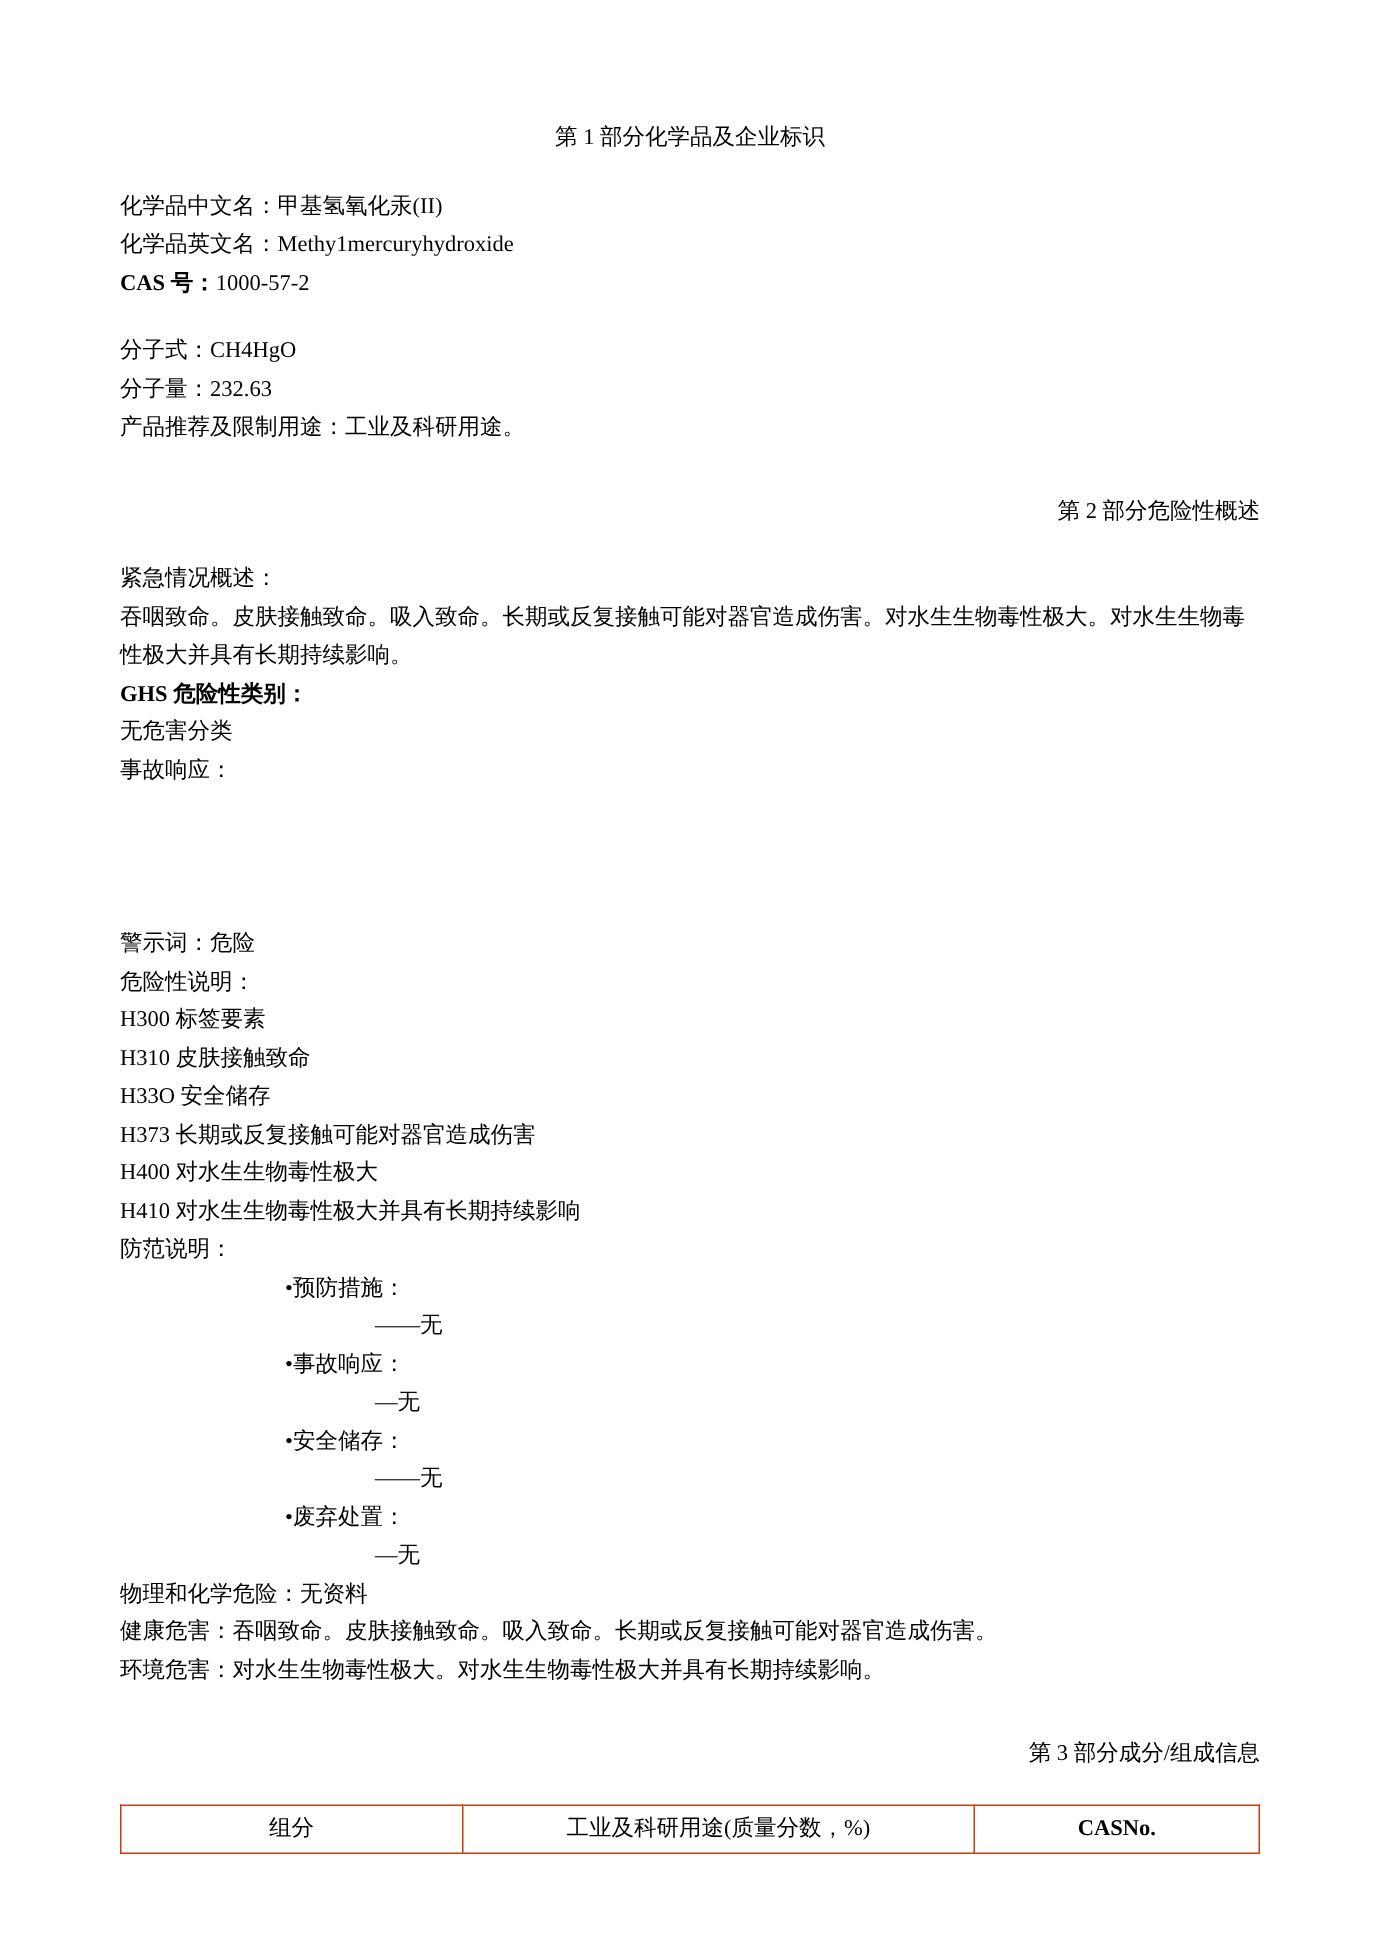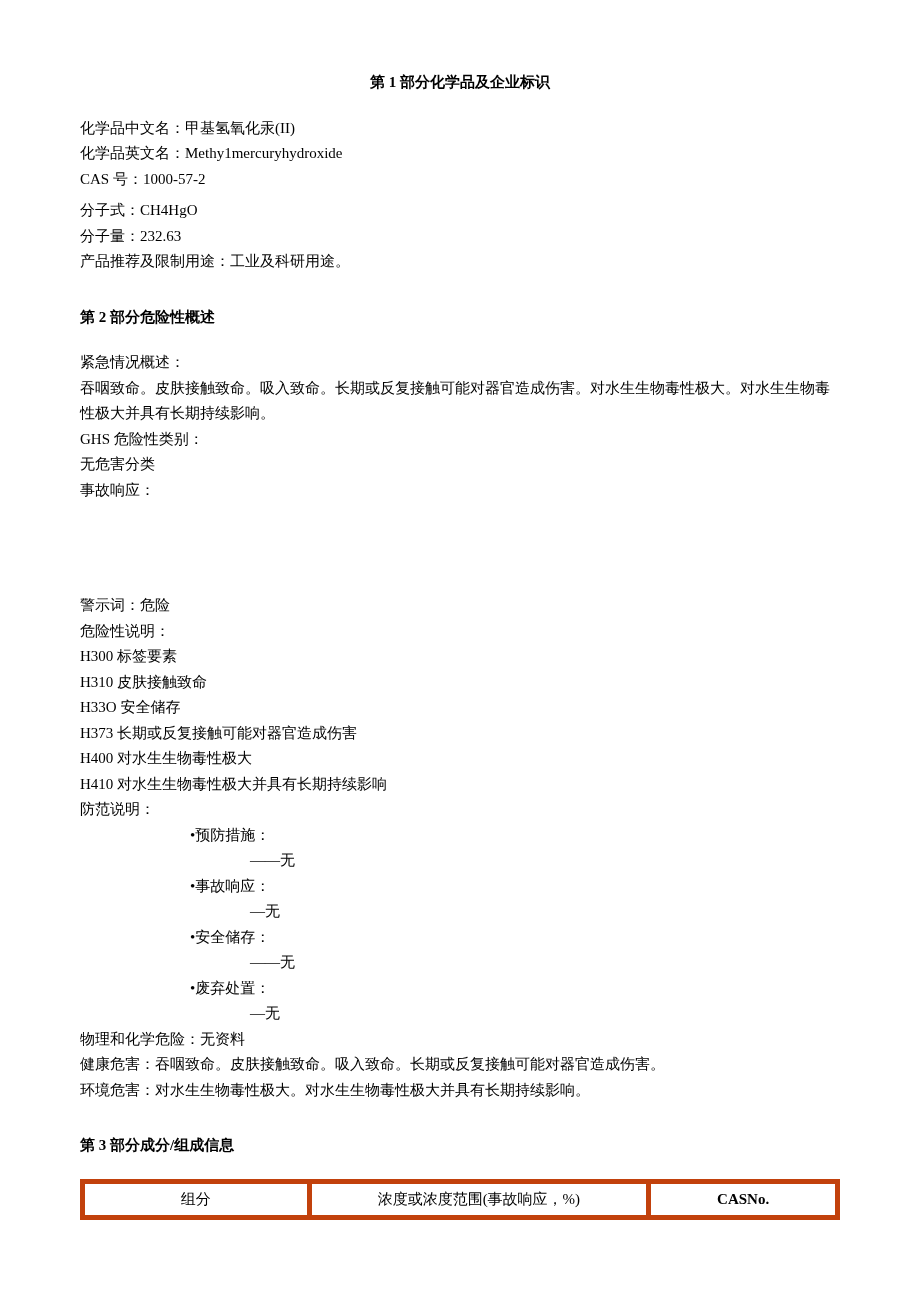--- a/index.html
+++ b/index.html
@@ -8,61 +8,61 @@
     line-height: 1.7;
     color: #000;
     background: #fff;
     margin: 0;
     padding: 70px 80px 40px 80px;
     width: 920px;
     box-sizing: border-box;
   }
   .section-title {
     text-align: center;
-    font-weight: bold;
-    margin: 0 0 20px 0;
+    font-weight: normal;
+    margin: 10px 0 20px 0;
   }
   .section-title-spaced {
-    text-align: left;
-    font-weight: bold;
+    text-align: right;
+    font-weight: normal;
     margin: 30px 0 20px 0;
   }
   .line { margin: 0; padding: 0; }
-  .label-bold { font-weight: normal; }
+  .label-bold { font-weight: bold; }
   .gap { height: 90px; }
   .indent1 { padding-left: 110px; }
   .indent2 { padding-left: 170px; }
   table {
     border-collapse: collapse;
     width: 100%;
     margin-top: 8px;
   }
   td {
-    border: 5px solid #c2410c;
+    border: 1px solid #c2410c;
     text-align: center;
     padding: 3px 4px;
     font-size: 15px;
   }
   td .thlabel { font-weight: bold; }
 </style>
 </head>
 <body>
 
 <p class="section-title">第 1 部分化学品及企业标识</p>
 
 <p class="line">
   <span>化学品中文名：</span><span>甲基氢氧化汞(II)</span>
 </p>
 <p class="line">
   <span>化学品英文名：</span><span>Methy1mercuryhydroxide</span>
 </p>
 <p class="line">
   <span class="label-bold">CAS 号：</span><span>1000-57-2</span>
 </p>
-<p class="line" style="margin-top:6px">
+<p class="line" style="margin-top:20px">
   <span>分子式：</span><span>CH4HgO</span>
 </p>
 <p class="line">
   <span>分子量：</span><span>232.63</span>
 </p>
 <p class="line">
   <span>产品推荐及限制用途：</span><span>工业及科研用途。</span>
 </p>
 
 <p class="section-title-spaced">第 2 部分危险性概述</p>
@@ -105,17 +105,17 @@
 <p class="line">
   <span>环境危害：</span><span>对水生生物毒性极大。对水生生物毒性极大并具有长期持续影响。</span>
 </p>
 
 <p class="section-title-spaced">第 3 部分成分/组成信息</p>
 
 <table>
   <tbody>
       <tr>
     <td style="width:30%">组分</td>
-    <td style="width:45%">浓度或浓度范围(事故响应，%)</td>
+    <td style="width:45%">工业及科研用途(质量分数，%)</td>
     <td style="width:25%"><span class="thlabel">CASNo.</span></td>
   </tr>
 </tbody>
   </table>
 
 </body></html>

